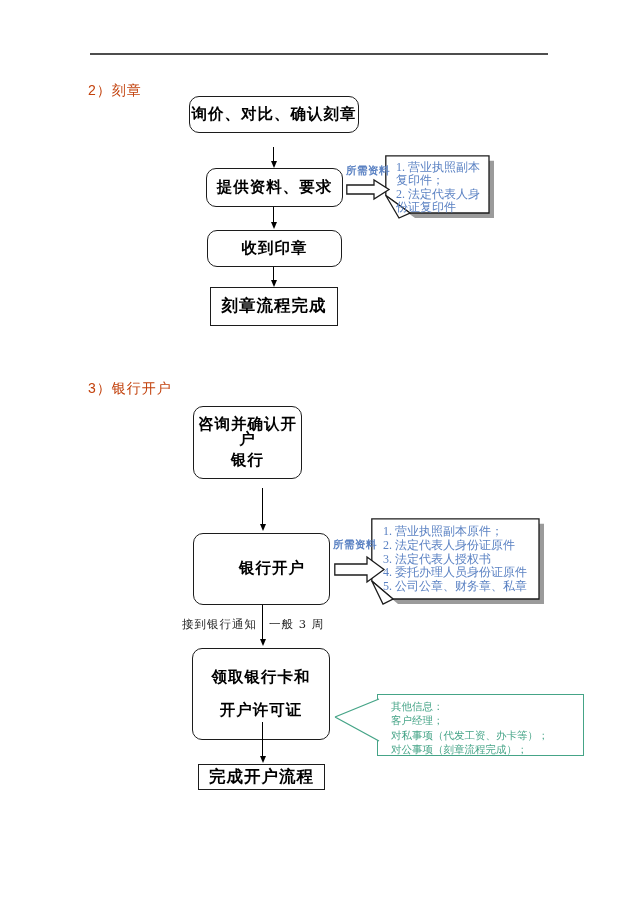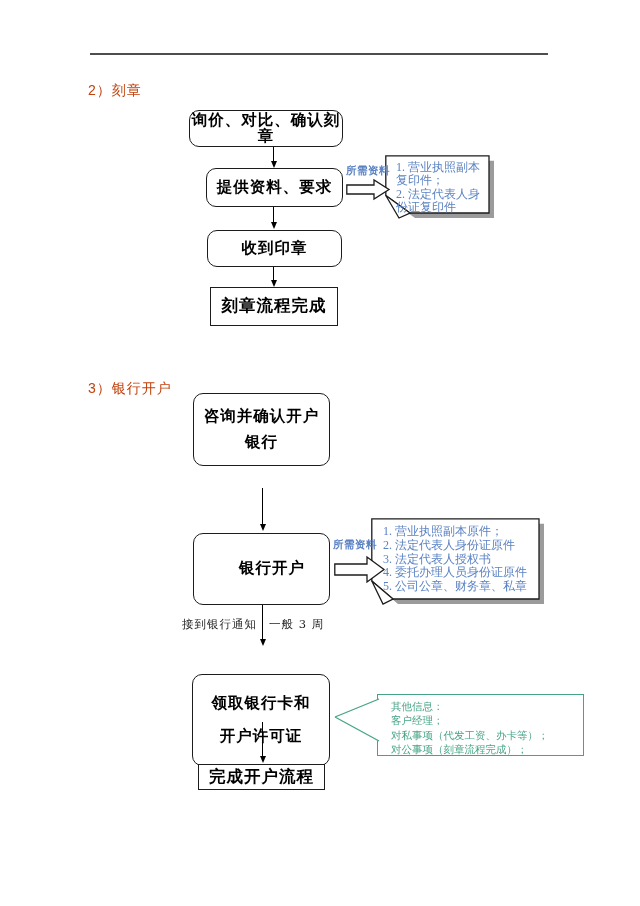--- a/index.html
+++ b/index.html
@@ -63,21 +63,21 @@
 </style>
 </head>
 <body>
 
 <div class="page">
 
   <div class="divider" style="left:90px;top:53px;width:458px;height:2px;"></div>
 
   <div class="heading" style="left:88px;top:82px;">2）刻章</div>
 
-  <div class="fbox rounded" style="left:189px;top:110px;width:154px;height:37px;align-items:center;">
+  <div class="fbox rounded" style="left:189px;top:96px;width:170px;height:37px;align-items:center;">
     <span class="bl">询价、对比、确认刻章</span>
   </div>
 
   <div class="varrow" style="left:273px;top:147px;height:14px;"></div>
 
   <div class="fbox rounded" style="left:206px;top:168px;width:137px;height:39px;">
     <span class="bl">提供资料、要求</span>
   </div>
 
   <svg style="left:385px;top:155px;" width="114" height="74" viewBox="0 0 114 74">
@@ -104,21 +104,21 @@
   </div>
 
   <div class="varrow" style="left:273px;top:267px;height:13px;"></div>
 
   <div class="fbox" style="left:210px;top:287px;width:128px;height:39px;">
     <span class="bl big">刻章流程完成</span>
   </div>
 
   <div class="heading" style="left:88px;top:380px;">3）银行开户</div>
 
-  <div class="fbox rounded twoline" style="left:193px;top:393px;width:137px;height:73px;">
+  <div class="fbox rounded twoline" style="left:193px;top:406px;width:109px;height:73px;">
     <span class="bl">咨询并确认开户</span>
     <span class="bl">银行</span>
   </div>
 
   <div class="varrow" style="left:262px;top:488px;height:36px;"></div>
 
   <div class="fbox rounded" style="left:193px;top:533px;width:137px;height:72px;padding-left:21px;">
     <span class="bl">银行开户</span>
   </div>
 
@@ -137,21 +137,21 @@
 
   <div class="sidelabel" style="left:333px;top:538px;">所需资料</div>
   <svg style="left:334px;top:556px;" width="51" height="27" viewBox="0 0 51 27">
     <polygon points="0.8,8 33,8 33,1 50,13.5 33,26 33,19 0.8,19" style="fill:#ffffff;stroke:var(--line);stroke-width:1.3;"></polygon>
   </svg>
 
   <div class="varrow" style="left:262px;top:605px;height:34px;"></div>
   <div class="arrowlabel" style="left:170px;top:617px;width:87px;text-align:right;">接到银行通知</div>
   <div class="arrowlabel" style="left:269px;top:617px;">一般 3 周</div>
 
-  <div class="fbox rounded twoline" style="left:192px;top:648px;width:138px;height:92px;margin-top:26px;">
+  <div class="fbox rounded twoline" style="left:192px;top:648px;width:138px;height:92px;">
     <span class="bl">领取银行卡和</span>
     <span class="bl">开户许可证</span>
   </div>
 
   <div class="callout-rect" style="left:377px;top:694px;width:207px;height:62px;"></div>
   <svg style="left:334px;top:696px;" width="45" height="48" viewBox="0 0 45 48">
     <polygon points="1,21 45,3 45,45" style="fill:#ffffff;stroke:none;"></polygon>
     <path d="M1,21 L45,3 M1,21 L45,45" style="fill:none;stroke:var(--green);stroke-width:1.3;"></path>
   </svg>
   <div class="callout-text" style="left:385px;top:699px;width:195px;">

